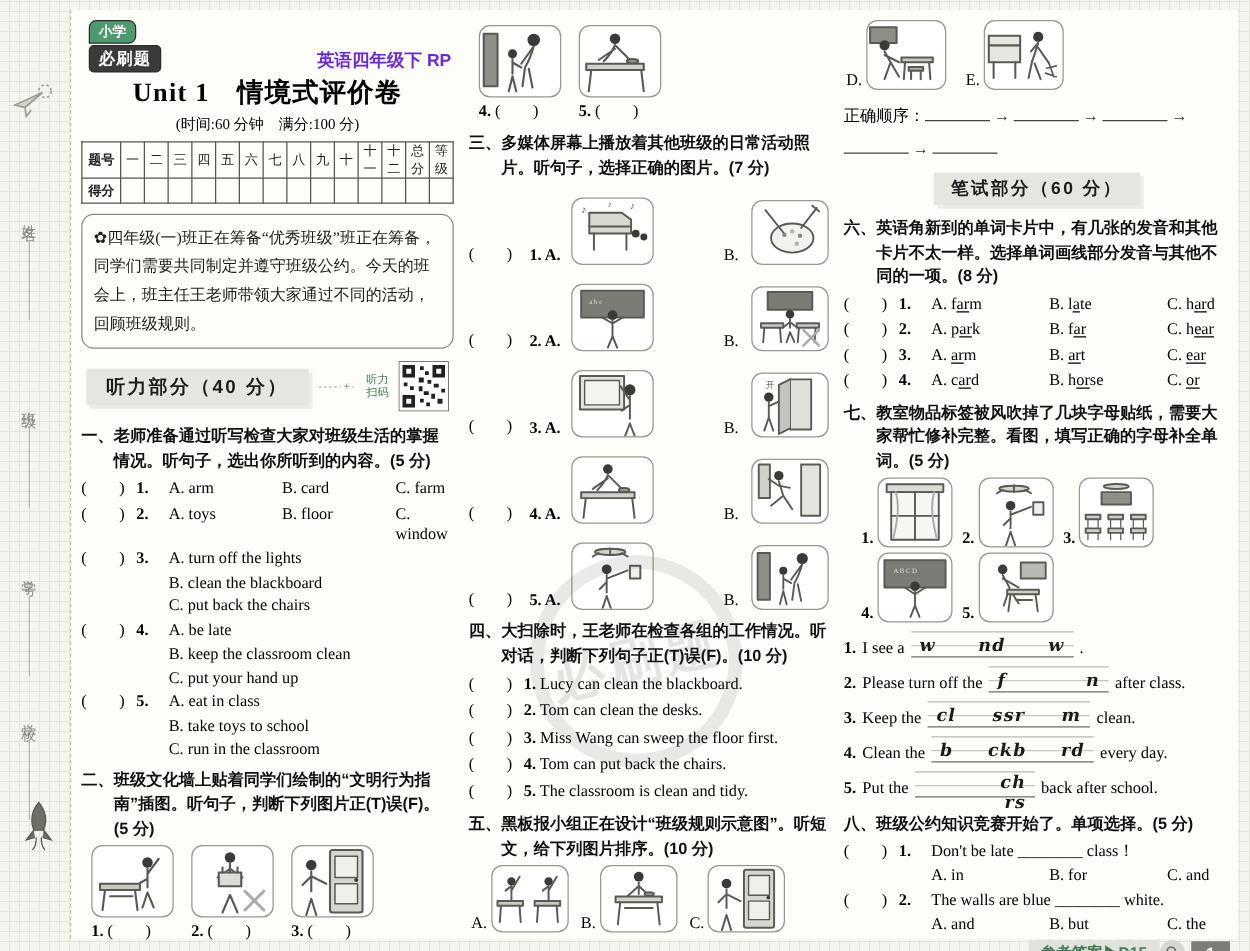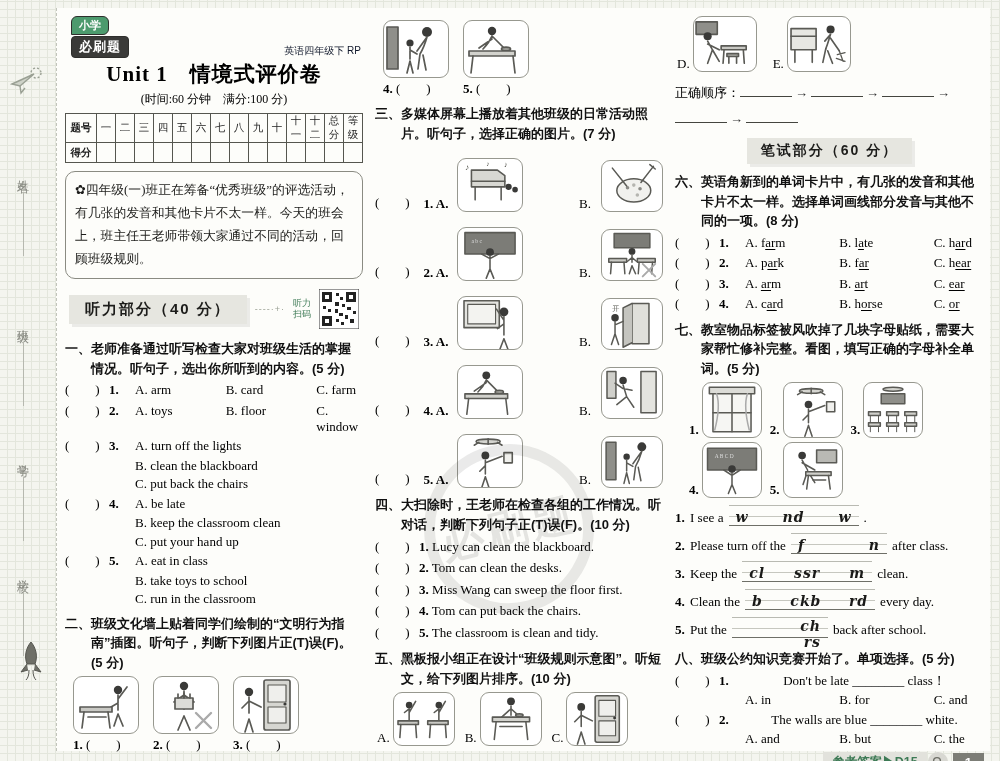--- a/index.html
+++ b/index.html
@@ -19,21 +19,21 @@
   .mfield{position:absolute;left:14px;writing-mode:vertical-rl;color:#8b8d85;font-size:12px;letter-spacing:2px;}
   .vline{display:inline-block;width:1px;height:64px;border-right:1px solid #b6b8af;margin-top:4px;}
   .plane{position:absolute;left:8px;top:66px;}
   .rocket{position:absolute;left:16px;top:640px;}
 
   
   .hdr-row{display:flex;justify-content:space-between;align-items:flex-end;height:44px;}
   .logo{display:flex;flex-direction:column;align-items:flex-start;gap:1px;margin-left:6px;}
   .logo-top{background:#4c9a6d;color:#fff;font-weight:bold;font-size:11px;padding:1px 7px;border-radius:6px 6px 6px 0;border:1.5px solid #2e2e2c;}
   .logo-bot{background:#3a3a38;color:#fff;font-weight:bold;font-size:13px;padding:1px 7px;border-radius:4px;border:1.5px solid #2e2e2c;letter-spacing:1px;}
-  .edition{color:#0f172a;font-weight:normal;font-size:10px;margin:6px 2px 0 0;}
+  .edition{color:#6d28d9;font-weight:bold;font-size:14px;margin:6px 2px 0 0;}
   h1.title{font-family:"Liberation Serif",serif;font-size:21px;margin:2px 0 0;text-align:center;letter-spacing:1px;}
   .subtitle{font-family:"Liberation Serif",serif;font-size:12px;text-align:center;margin:3px 0 5px;}
 
   
   table.score{border-collapse:collapse;width:100%;table-layout:fixed;}
   table.score td{border:1px solid #55564f;font-size:10.5px;text-align:center;height:19px;padding:0;color:#222;}
   table.score td.hd{width:30px;font-weight:bold;}
 
   
   .intro{border:1.2px solid #8a8b82;border-radius:10px;padding:7px 9px;margin:8px 0 6px;
@@ -52,21 +52,21 @@
   .en{font-family:"Liberation Serif",serif;}
   .qrow{display:flex;font-size:13px;margin:2.5px 0;align-items:baseline;}
   .paren{flex:none;width:44px;letter-spacing:0;}
   .qnum{flex:none;width:26px;font-weight:bold;}
   .opts{flex:1;display:flex;gap:44px;}
   .opts .opt{flex:1;}
   .optline{margin:2.5px 0 2.5px 70px;font-size:13px;}
   .strow{display:flex;font-size:13px;margin:3.5px 0;align-items:baseline;}
   .strow .paren{width:44px;}
   .strow .stxt{flex:1;}
-  .stem{flex:1;text-align:center;}
+  .stem{flex:1;}
   u{text-underline-offset:2px;}
 
   
   .ibox{border:1.4px solid #97988f;border-radius:9px;background:#fff;box-sizing:border-box;overflow:hidden;flex:none;}
   .ill{width:100%;height:100%;display:block;}
   .imgrow{display:flex;gap:14px;margin:4px 0 2px 8px;}
   .imitem{display:flex;flex-direction:column;gap:2px;}
   .imitem .ilab{font-size:13px;}
   .sideitem{display:flex;align-items:flex-end;gap:3px;font-size:13px;}
   .s3row{display:flex;align-items:flex-end;font-size:13px;margin:3px 0;height:66px;}
@@ -169,21 +169,21 @@
               <td></td>
               <td></td>
               <td></td>
               <td></td>
               <td></td>
               <td></td>
               <td></td>
             </tr>
           </tbody>
         </table>
-      <div class="intro">✿四年级(一)班正在筹备“优秀班级”的评选活动，有几张的发音和其他卡片不太一样。今天的班会上，班主任王老师带领大家通过不同的活动，回顾班级规则。</div>
+      <div class="intro">✿四年级(一)班正在筹备“优秀班级”班正在筹备，同学们需要共同制定并遵守班级公约。今天的班会上，班主任王老师带领大家通过不同的活动，回顾班级规则。</div>
       <div class="banner-row">
         <span class="banner">听力部分（40 分）</span>
         <span class="dots">----·+·</span>
         <span class="qr-lab">
           <span>听力</span><br><span>扫码</span>
         </span>
         <svg width="40" height="40" viewBox="0 0 40 40">
           <rect width="40" height="40" fill="#fff" stroke="#333"></rect>
           <g fill="#222">
             <rect x="3" y="3" width="10" height="10"></rect>

